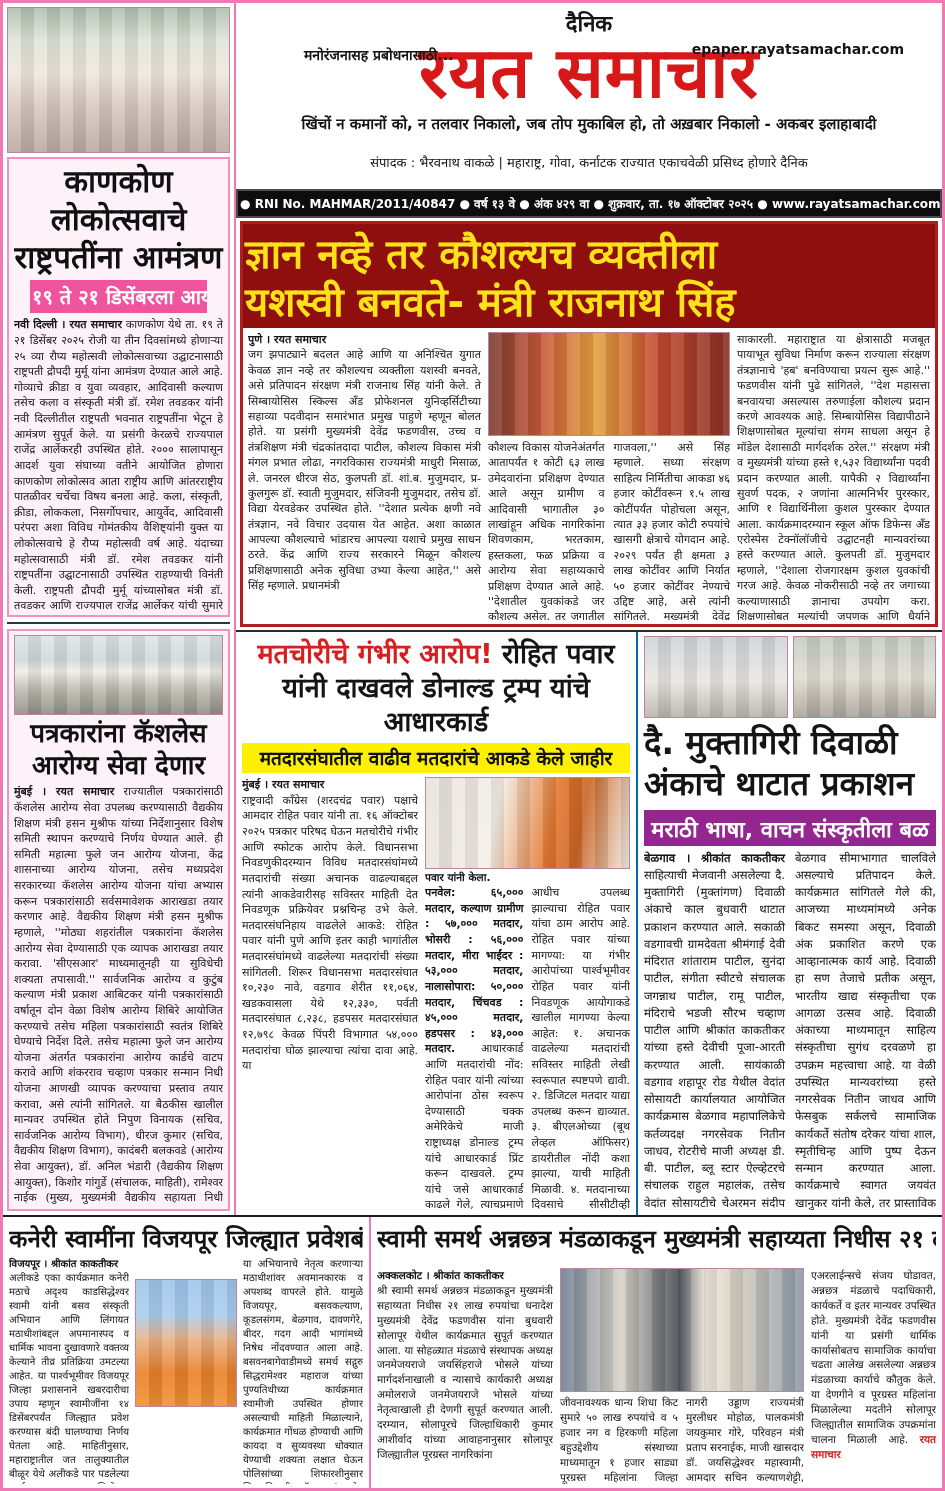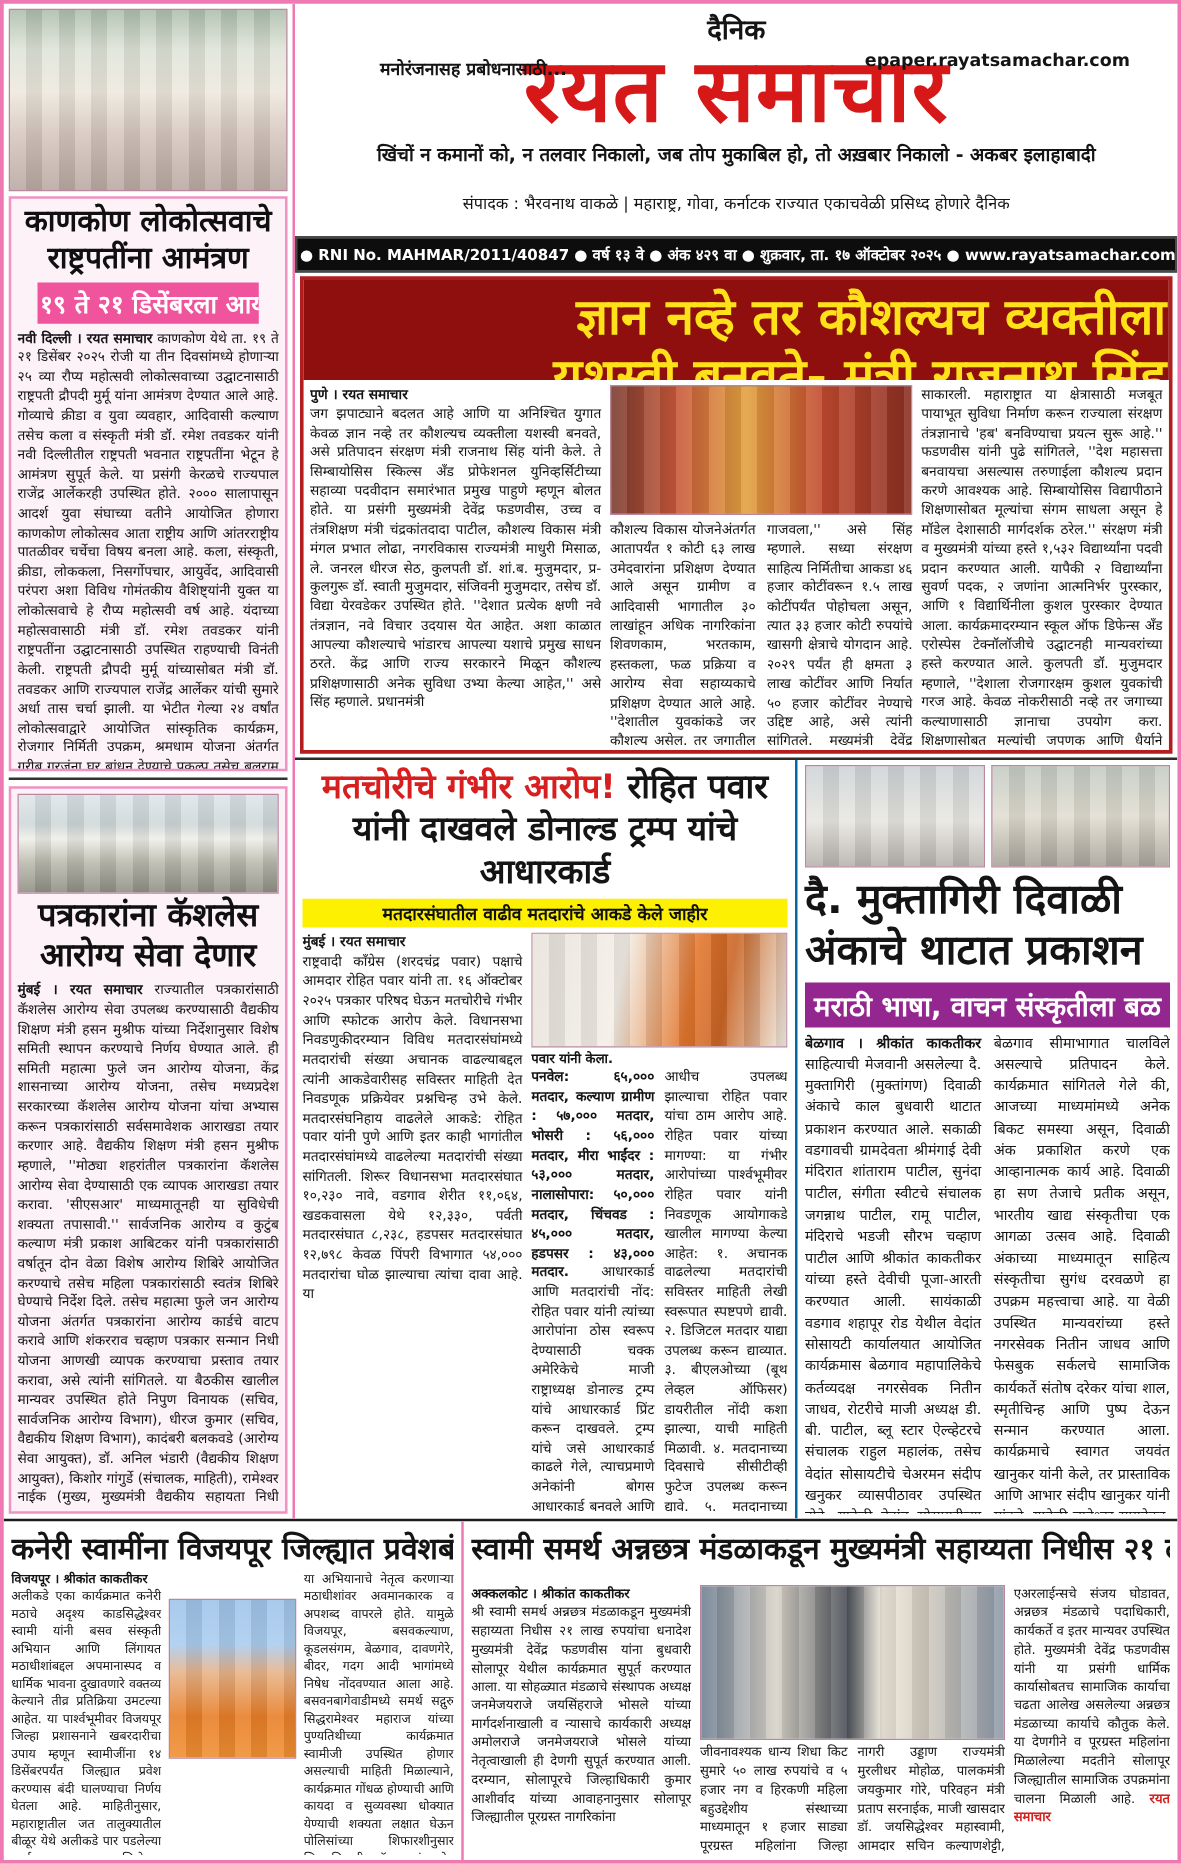--- a/index.html
+++ b/index.html
@@ -14,57 +14,57 @@
   .photo{border:1px solid #b9889e;overflow:hidden;position:relative;flex:none}
   .photo::after{content:"";position:absolute;inset:0;
       background:repeating-linear-gradient(90deg,rgba(255,255,255,.10) 0 13px,rgba(0,0,0,.07) 13px 26px)}
   .ph-president{height:146px;background:linear-gradient(180deg,#aebfae 0%,#dfe4d8 22%,#efe9df 45%,#d8c9c0 68%,#b9a9a2 100%),
       linear-gradient(90deg,#8fa08c,#f2ece2 35%,#e8b9c9 55%,#cfd6cc 80%,#7f8f7c)}
   .ph-meeting{height:80px;background:linear-gradient(180deg,#dde6ea 0%,#cfd8d8 30%,#efefe9 45%,#b9b9ad 70%,#8f8f85 100%)}
   .box{border:2px solid #f092c2;background:#fdf2f8;padding:4px 5px;overflow:hidden}
   .kankon{height:460px}
   .cashless{flex:1;display:flex;flex-direction:column;gap:3px}
   h2.art{font-weight:bold;text-align:center;line-height:1.22;color:#101010}
-  .kankon h2{font-size:24px}
+  .kankon h2{font-size:31px}
   .cashless h2{font-size:26px}
   .pinkbar{background:#f0549c;color:#fff;font-weight:bold;font-size:20px;text-align:center;
            padding:3px 2px;margin:4px 16px;white-space:nowrap;overflow:hidden}
   p.body{font-size:11px;line-height:1.42;text-align:justify;overflow:hidden}
   .dateline{font-weight:bold}
   .redtag{color:#d42020;font-weight:bold}
   .cashless p.body{flex:1}
 
   
   .right-area{flex:1;display:flex;flex-direction:column;overflow:hidden}
   .masthead{height:186px;position:relative;text-align:center;padding-top:4px;flex:none}
   .mast-daily{font-size:22px;font-weight:bold}
   .mast-slogan{position:absolute;left:68px;top:42px;font-size:14px;font-weight:bold}
   .mast-epaper{position:absolute;right:38px;top:38px;font-size:14px;font-weight:bold}
   .mast-title{color:#d61818;font-size:70px;font-weight:bold;line-height:1.04;font-family:"DejaVu Serif","Liberation Serif",serif;letter-spacing:1px}
   .mast-motto{font-size:15px;font-weight:bold;margin-top:3px}
   .mast-editor{font-size:13px;margin-top:20px}
   .info-bar{background:#0d0d0d;color:#fff;font-size:12px;font-weight:bold;text-align:center;
             padding:4px 2px;border:2px solid #4a4a4a;flex:none;white-space:nowrap;overflow:hidden}
   .red-box{border:3px solid #b21d1d;margin:3px 4px;flex:none}
-  .banner{background:#8f0e0e;color:#ffe11a;text-align:right;font-weight:bold;font-size:40px;
-          line-height:1.2;padding:6px 2px;height:80px;overflow:hidden}
+  .banner{background:#8f0e0e;color:#ffe11a;text-align:left;font-weight:bold;font-size:40px;
+          line-height:1.2;padding:6px 2px;height:104px;overflow:hidden}
   .main-article{display:flex;gap:7px;padding:4px 5px;height:296px;background:#fff;overflow:hidden}
   .ma-col{font-size:11px;line-height:1.4;text-align:justify;overflow:hidden}
   .ma-col1{width:233px;flex:none}
   .ma-mid{width:242px;flex:none;display:flex;flex-direction:column;gap:4px;overflow:hidden}
   .ph-convocation{height:104px;background:linear-gradient(90deg,#7a3b2e 0%,#c8583a 22%,#e2a13f 45%,#c24a2f 70%,#8a2f23 100%),
       linear-gradient(180deg,#5d4a4a,#caa)}
   .ma-midtext{flex:1;column-count:2;column-gap:9px;font-size:11px;line-height:1.4;text-align:justify;overflow:hidden}
   .ma-col4{flex:1}
 
   .middle-band{flex:1;display:flex;border-top:2px solid #2a2a2a;overflow:hidden}
   .matchori{width:402px;flex:none;border-right:2px solid #0369a1;padding:5px 6px;display:flex;flex-direction:column;overflow:hidden}
   .matchori h2{font-size:27px;font-weight:bold;text-align:center;line-height:1.25}
   .hl-red{color:#d81f1f}
-  .yellowbar{background:#fdf000;color:#101010;font-weight:bold;font-size:14px;text-align:center;
+  .yellowbar{background:#fdf000;color:#101010;font-weight:bold;font-size:19px;text-align:center;
              padding:2px;margin:5px 0 4px;white-space:nowrap;overflow:hidden}
   .mt-body{flex:1;display:flex;gap:7px;overflow:hidden}
   .mt-col1{width:176px;flex:none;font-size:11px;line-height:1.42;text-align:justify;overflow:hidden}
   .mt-right{flex:1;display:flex;flex-direction:column;gap:1px;overflow:hidden}
   .ph-pawar{height:92px;background:linear-gradient(100deg,#e8e4dc 0%,#f3efe7 35%,#e2762d 62%,#c96526 75%,#efece4 100%)}
   .caption{font-size:10.5px;font-weight:bold}
   .mt-2col{flex:1;column-count:2;column-gap:8px;font-size:11px;line-height:1.42;text-align:justify;overflow:hidden}
   .b{font-weight:bold}
 
   .muktagiri{flex:1;padding:4px 6px;display:flex;flex-direction:column;overflow:hidden}

